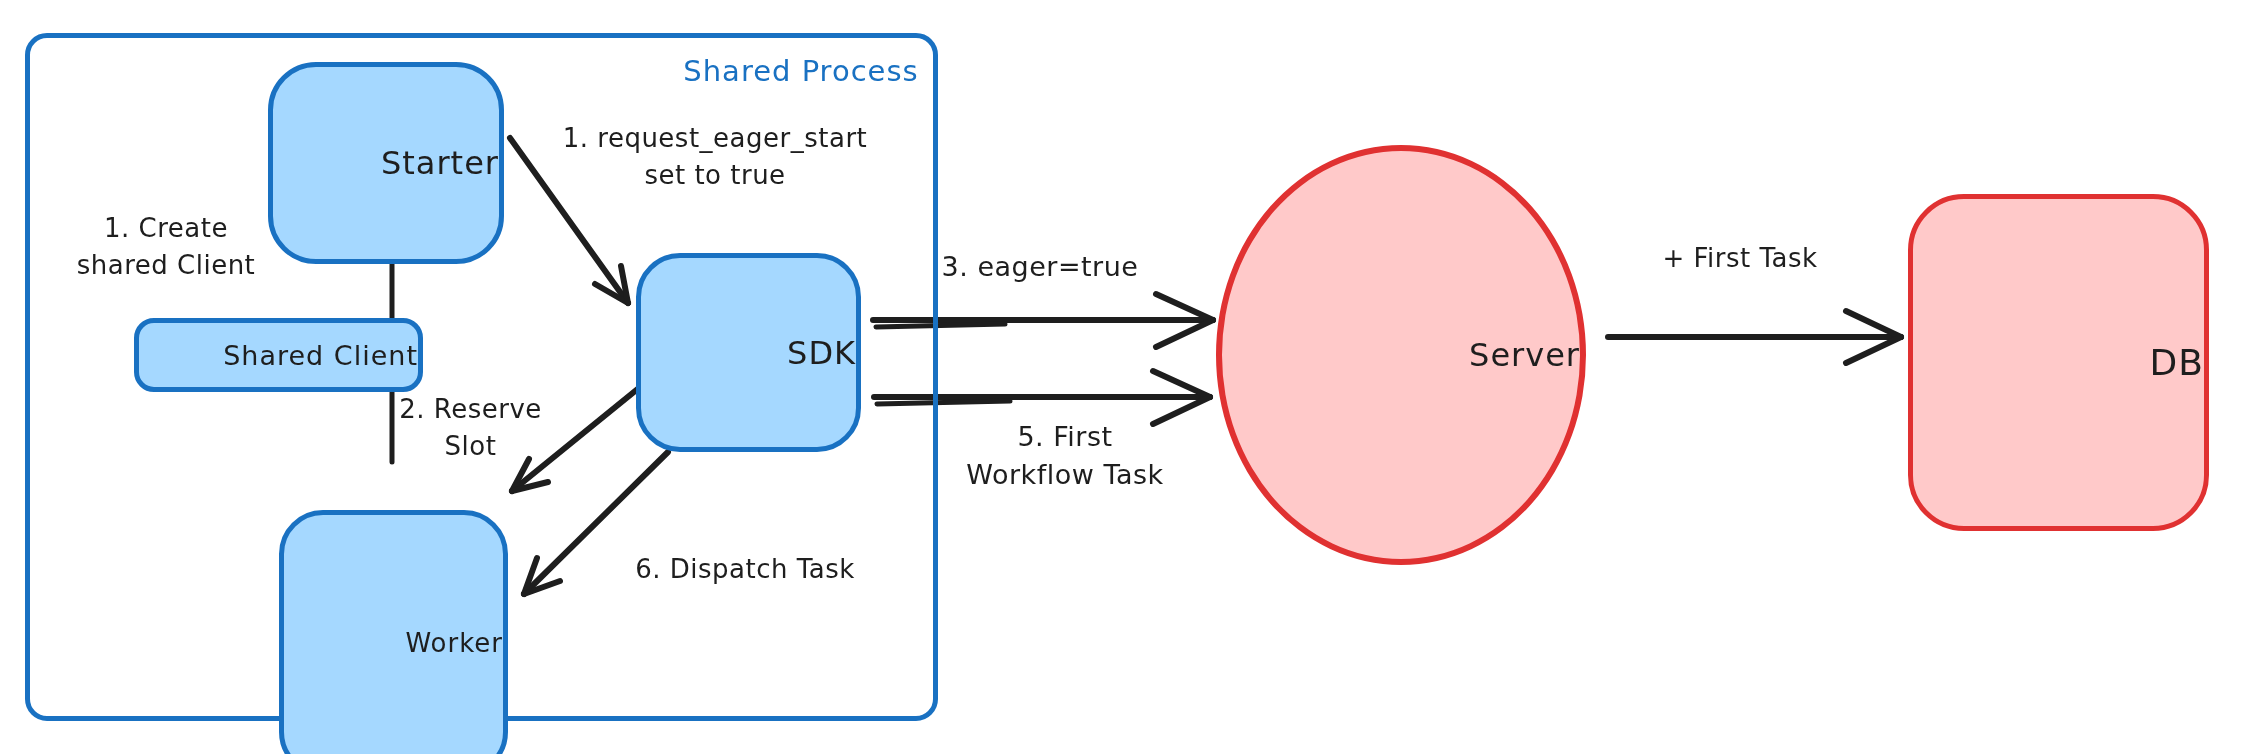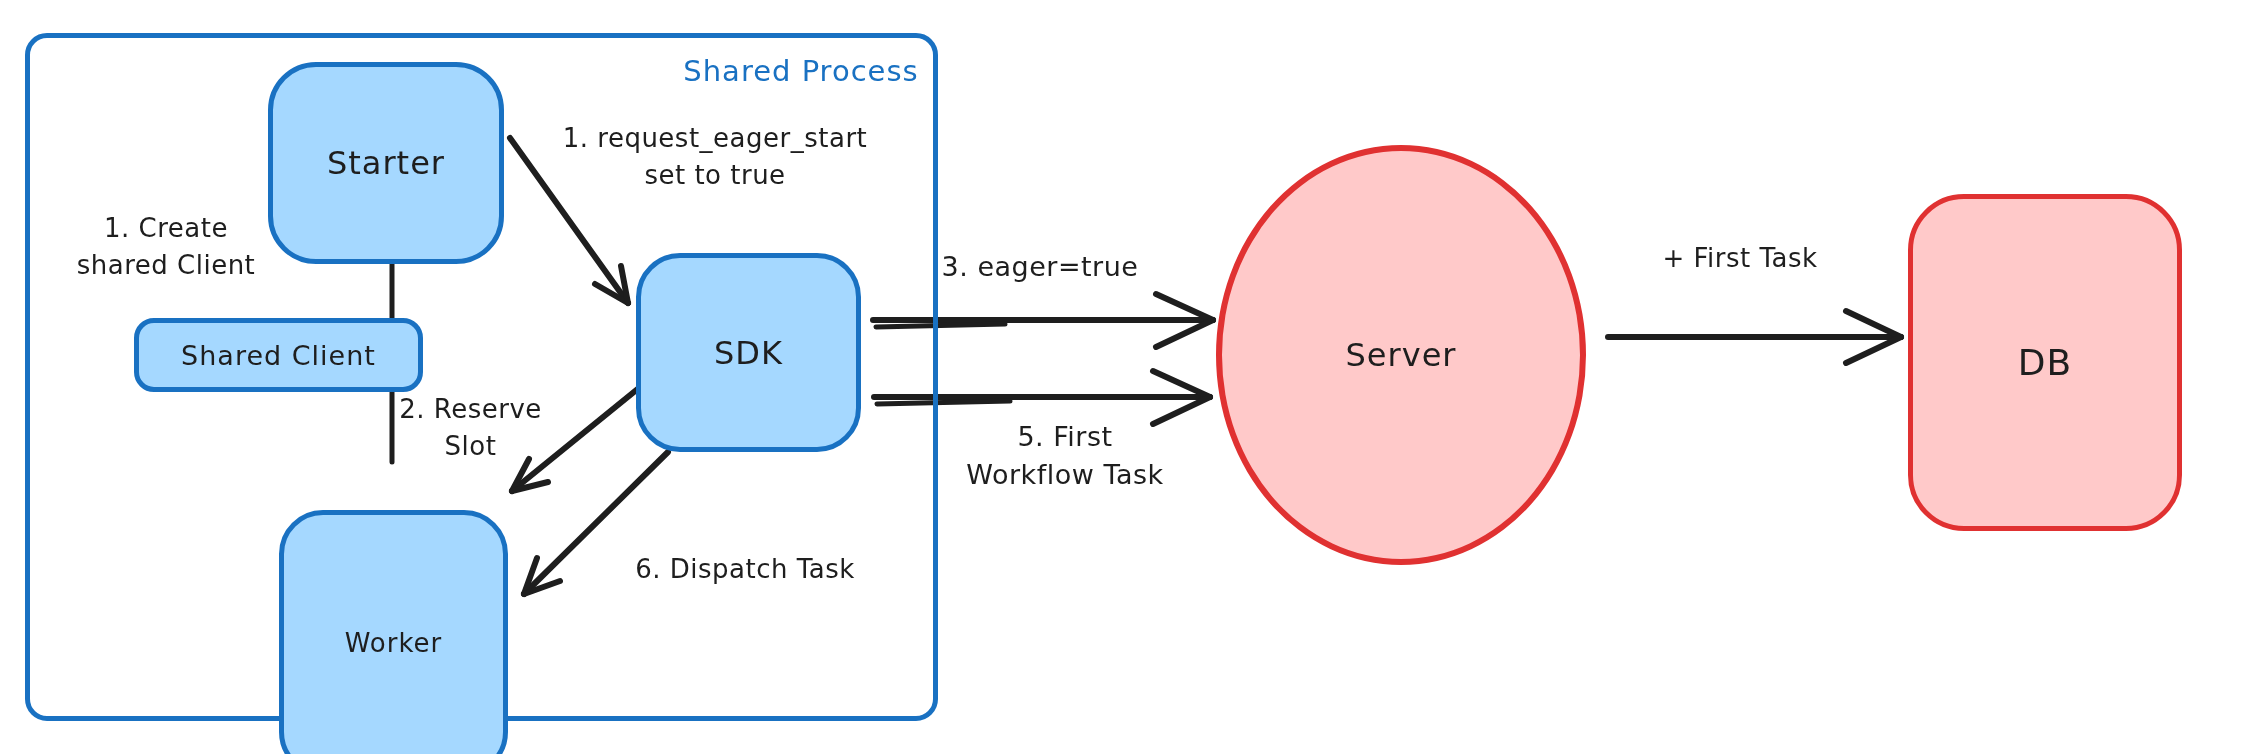--- a/index.html
+++ b/index.html
@@ -28,21 +28,21 @@
     stroke: var(--ink);
     fill: none;
     stroke-linecap: round;
     stroke-linejoin: round;
   }
   .node {
     position: absolute;
     box-sizing: border-box;
     display: flex;
     align-items: center;
-    justify-content: center;
+    justify-content: flex-end;
     text-align: center;
     letter-spacing: 1px;
   }
   .blue-box {
     background: var(--blue-fill);
     border: 5px solid var(--blue-stroke);
   }
   .red-shape {
     background: var(--red-fill);
     border: 6px solid var(--red-stroke);
@@ -70,21 +70,21 @@
     line-height: 1.42;
     letter-spacing: 0.5px;
     white-space: nowrap;
   }
   .annotation span { display: block; }
   #node-starter   { left: 268px; top: 62px;  width: 236px; height: 202px; border-radius: 48px; font-size: 32px; }
   #node-shared-client { left: 134px; top: 318px; width: 289px; height: 74px; border-radius: 20px; font-size: 27px; }
   #node-worker    { left: 279px; top: 462px; width: 229px; height: 266px; border-radius: 44px; font-size: 26px; margin-top: 48px; }
   #node-sdk       { left: 636px; top: 253px; width: 225px; height: 199px; border-radius: 44px; font-size: 32px; }
   #node-server    { left: 1216px; top: 145px; width: 370px; height: 420px; border-radius: 50%; font-size: 32px; }
-  #node-db        { left: 1908px; top: 194px; width: 274px; height: 337px; border-radius: 56px; border-width: 5px; font-size: 36px; }
+  #node-db        { left: 1908px; top: 194px; width: 301px; height: 337px; border-radius: 56px; border-width: 5px; font-size: 36px; }
   #ann-create-client   { left: 42px;  top: 210px; width: 248px; }
   #ann-request-eager   { left: 500px; top: 120px; width: 366px; padding-left: 32px; }
   #ann-reserve-slot    { left: 368px; top: 370px; width: 205px; margin-top: 21px; }
   #ann-dispatch-task   { left: 580px; top: 534px; width: 330px; margin-top: 17px; }
   #ann-eager-true      { left: 900px; top: 248px; width: 280px; font-size: 27px; }
   #ann-first-wft       { left: 915px; top: 418px; width: 300px; font-size: 27px; }
   #ann-start-workflow  { left: 1590px; top: 240px; width: 300px; }
 </style>
 </head>
 <body>

